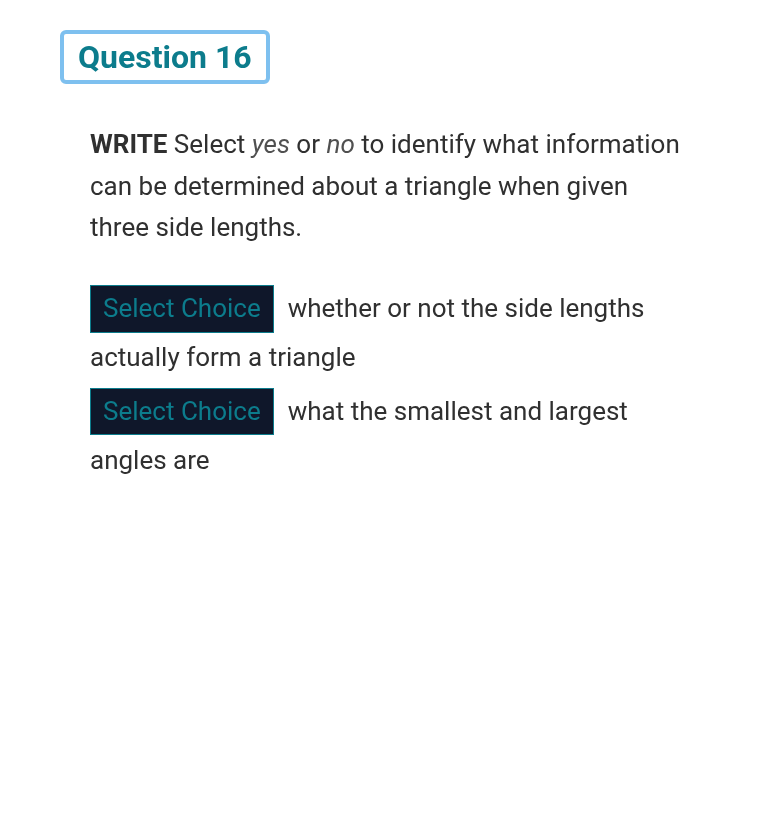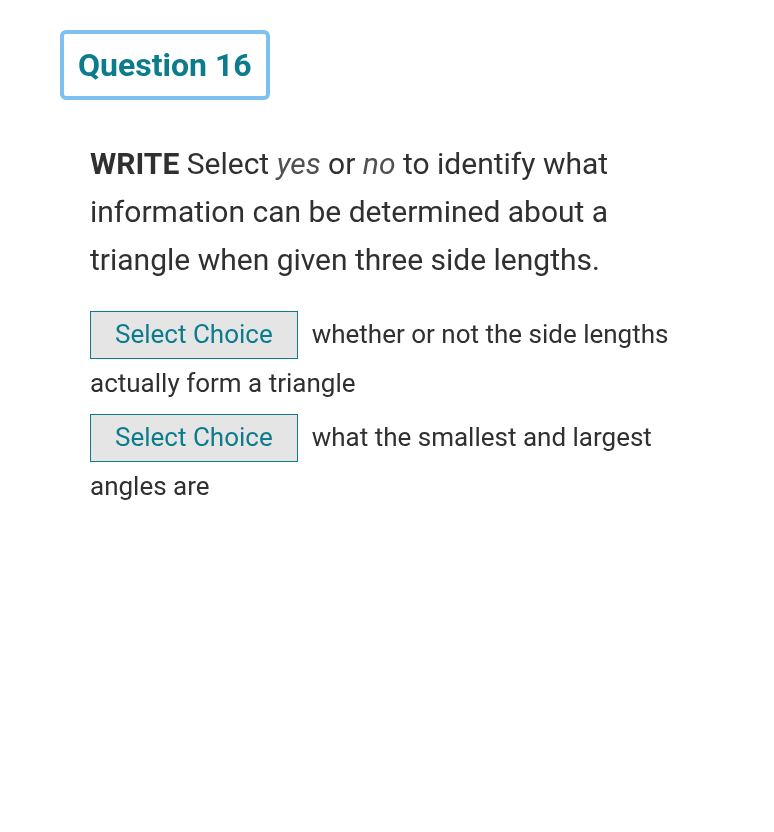--- a/index.html
+++ b/index.html
@@ -11,35 +11,35 @@
       font-family: -apple-system, BlinkMacSystemFont, "Segoe UI", Roboto, "Helvetica Neue", Arial, sans-serif;
       background: #ffffff;
       width: 774px;
       height: 832px;
       padding: 30px 60px;
     }
     .question-header {
       display: inline-block;
       border: 4px solid #7ec0ef;
       border-radius: 6px;
-      padding: 12px 14px;
+      padding: 4px 14px;
       margin-bottom: 40px;
     }
     .question-header-text {
       color: #0c7c8c;
       font-size: 32px;
       font-weight: 700;
     }
     .prompt-container {
       padding-left: 30px;
       padding-right: 30px;
-      font-size: 30px;
+      font-size: 26px;
       line-height: 1.6;
       color: #303030;
-      margin-bottom: 26px;
+      margin-bottom: 35px;
     }
     .prompt-strong {
       font-weight: 700;
     }
     .prompt-italic {
       font-style: italic;
       color: #505050;
     }
     .choices-container {
       padding-left: 30px;
@@ -48,23 +48,23 @@
       line-height: 1.9;
       color: #303030;
     }
     .choice-row {
       margin-bottom: 4px;
     }
     .select-choice {
       display: inline-block;
       border: 1.5px solid #0c7c8c;
       color: #0c7c8c;
-      padding: 6px 24px;
+      padding: 6px 12px;
       font-size: 26px;
-      background: #e5e5e5;
+      background: #0f172a;
       cursor: pointer;
       line-height: 1.3;
       margin-right: 14px;
       vertical-align: baseline;
     }
     .choice-text {
       color: #303030;
     }
   </style>
 </head>

